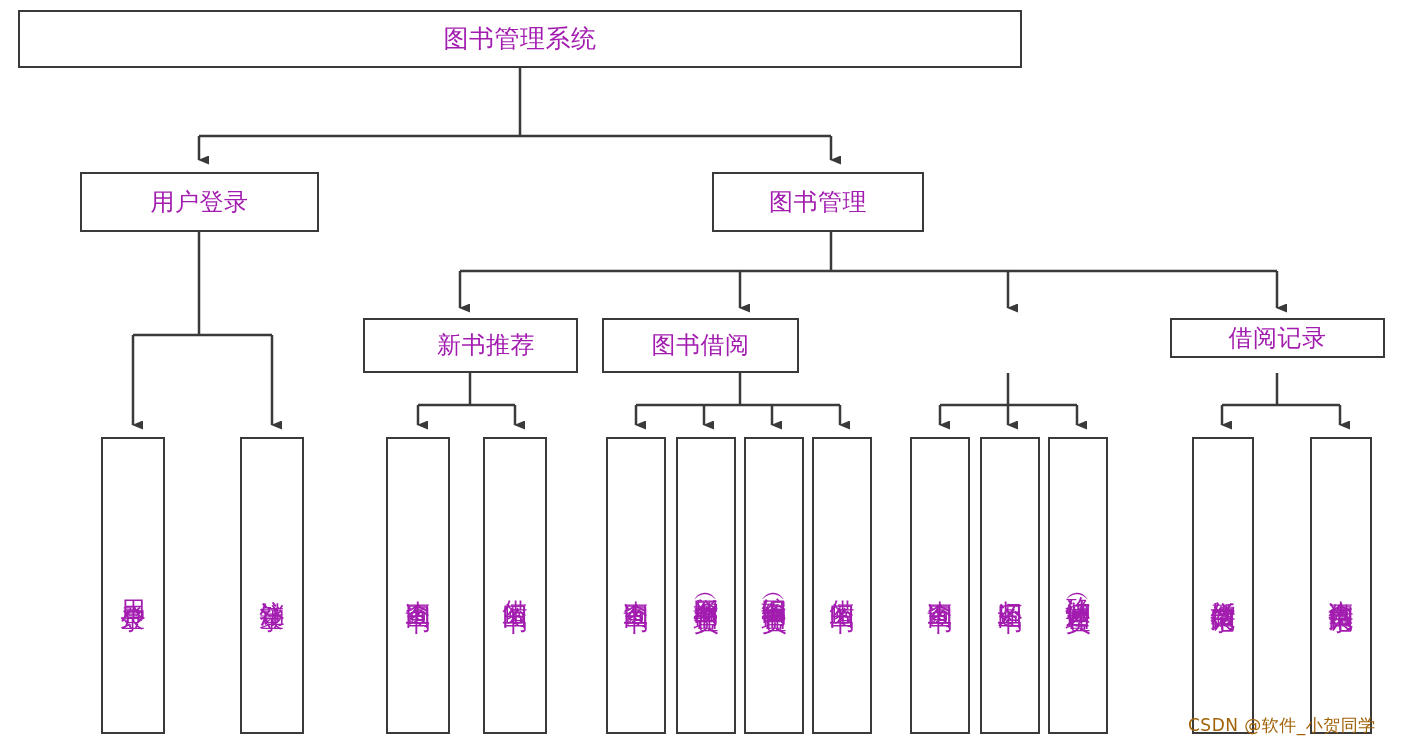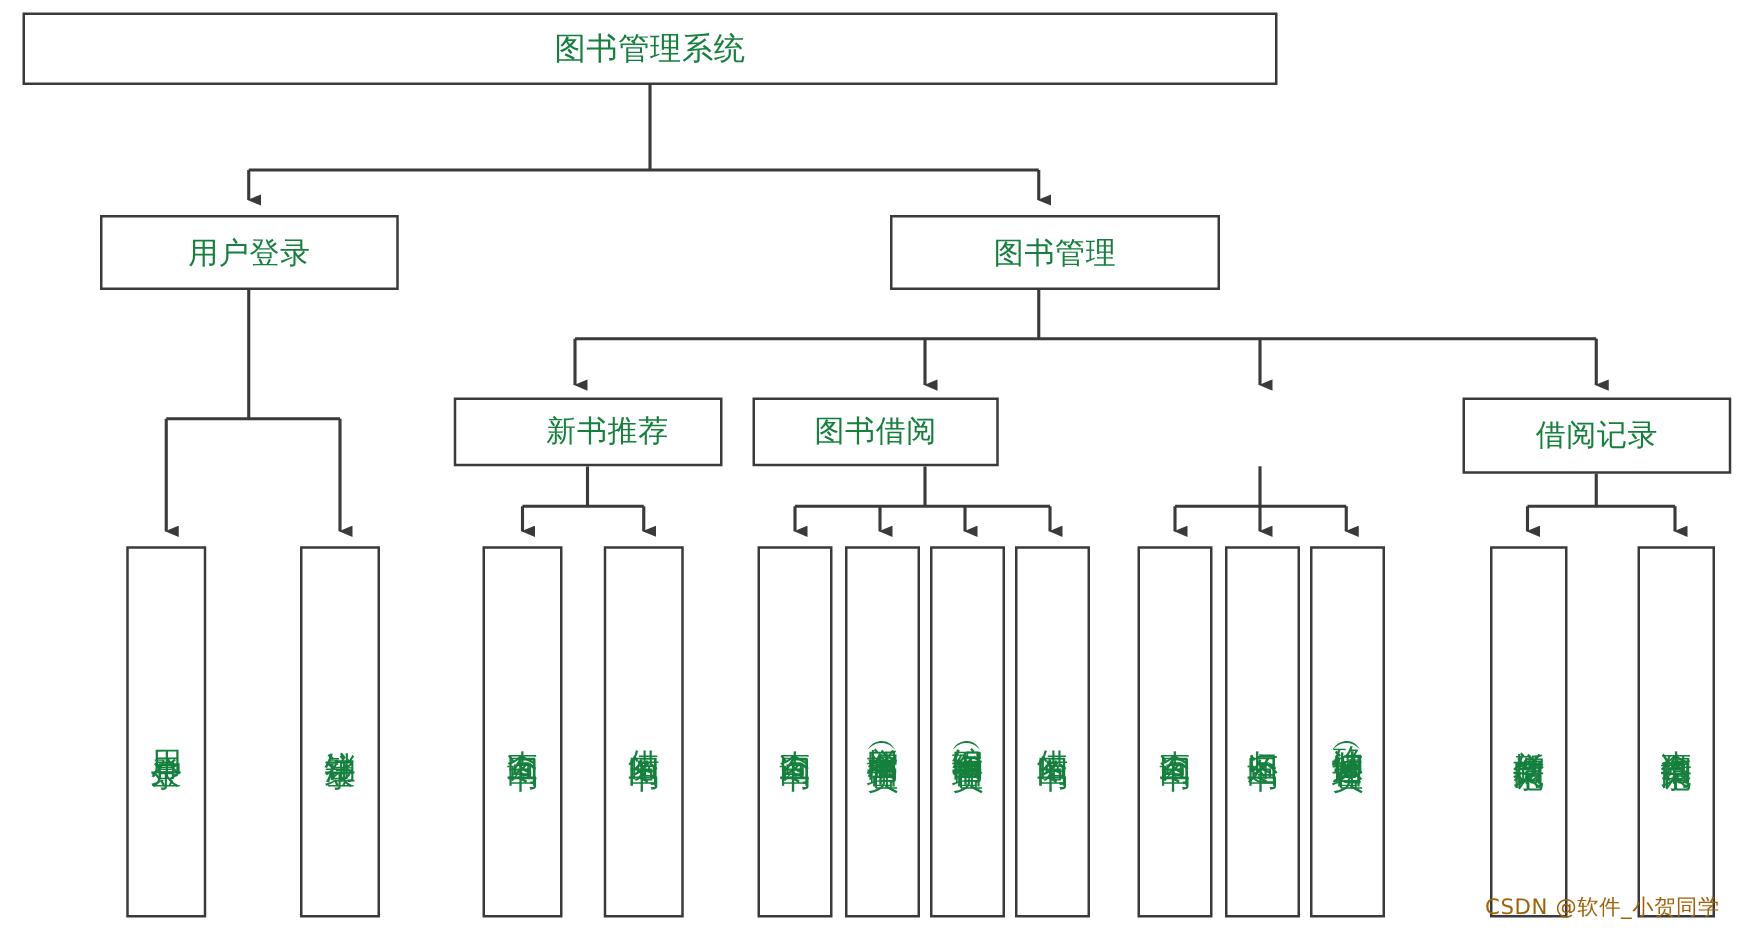--- a/index.html
+++ b/index.html
@@ -26,21 +26,21 @@
     pointer-events: none;
   }
   .node {
     position: absolute;
     box-sizing: border-box;
     border: 2.5px solid #3a3a3a;
     background: #ffffff;
     display: flex;
     align-items: center;
     justify-content: center;
-    color: #15803d;
+    color: #a21caf;
   }
   .node .lbl {
     display: block;
     text-align: center;
     line-height: 1.18;
     letter-spacing: 0.5px;
     white-space: pre-line;
   }
   .node.horiz .lbl {
     font-size: 24px;
@@ -128,31 +128,31 @@
     </g>
   </svg>
 
   <div class="node root horiz" style="left:18px; top:10px; width:1004px; height:58px;">
     <span class="lbl">图书管理系统</span>
   </div>
 
   <div class="node horiz" style="left:80px; top:172px; width:239px; height:60px;">
     <span class="lbl">用户登录</span>
   </div>
-  <div class="node horiz" style="left:712px; top:172px; width:264px; height:60px;">
+  <div class="node horiz" style="left:712px; top:172px; width:212px; height:60px;">
     <span class="lbl">图书管理</span>
   </div>
 
   <div class="node horiz" style="left:363px; top:318px; width:215px; height:55px;padding-left:31px;">
     <span class="lbl">新书推荐</span>
   </div>
   <div class="node horiz" style="left:602px; top:318px; width:197px; height:55px;">
     <span class="lbl">图书借阅</span>
   </div>
-  <div class="node horiz" style="left:1170px; top:318px; width:215px; height:61px;">
+  <div class="node horiz" style="left:1170px; top:318px; width:215px; height:40px;">
     <span class="lbl">借阅记录</span>
   </div>
 
   <div class="node vert" style="left:101px; top:437px; width:64px; height:297px;">
     <span class="lbl">用户登录</span>
   </div>
   <div class="node vert" style="left:240px; top:437px; width:64px; height:297px;">
     <span class="lbl">注销登录</span>
   </div>
 

